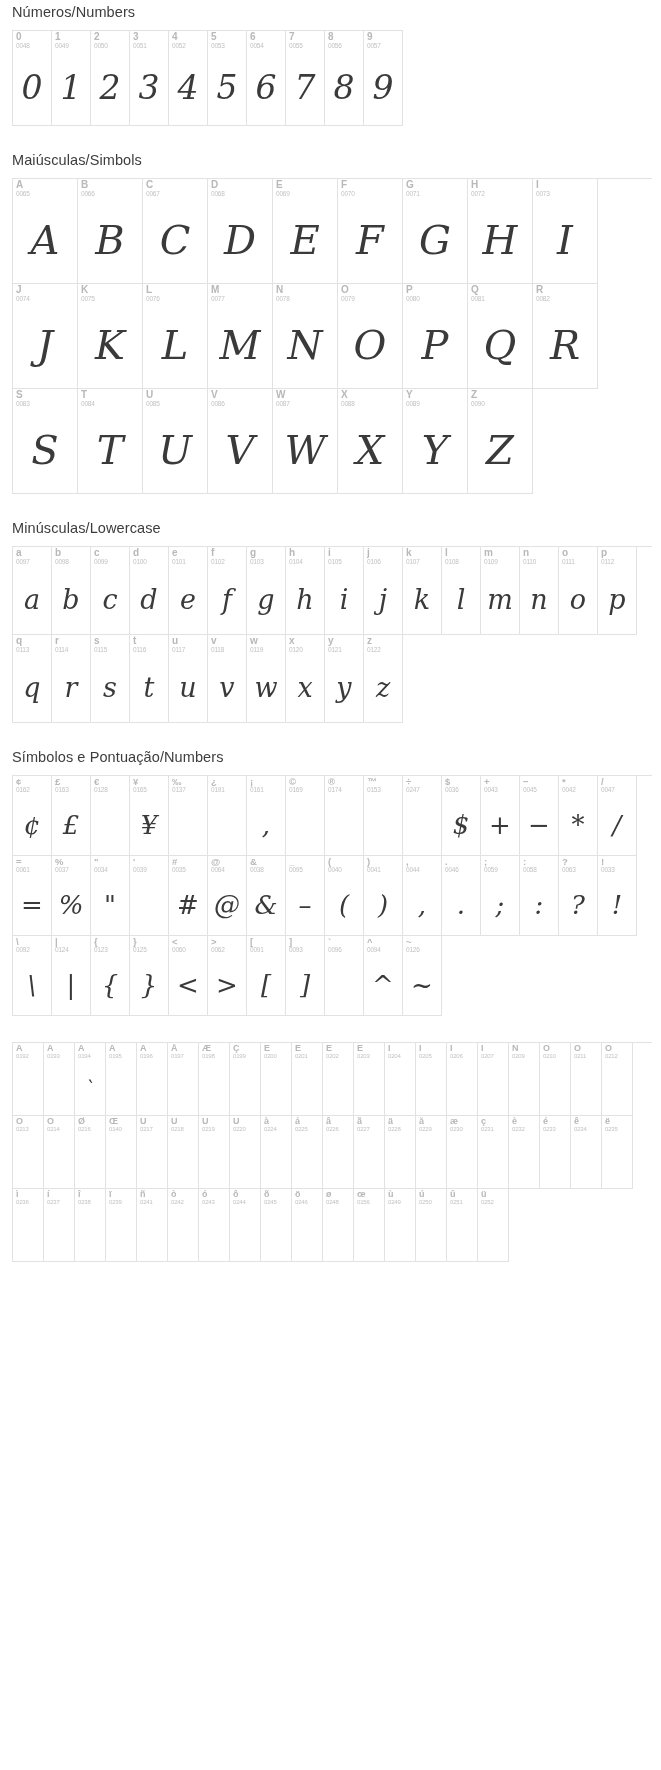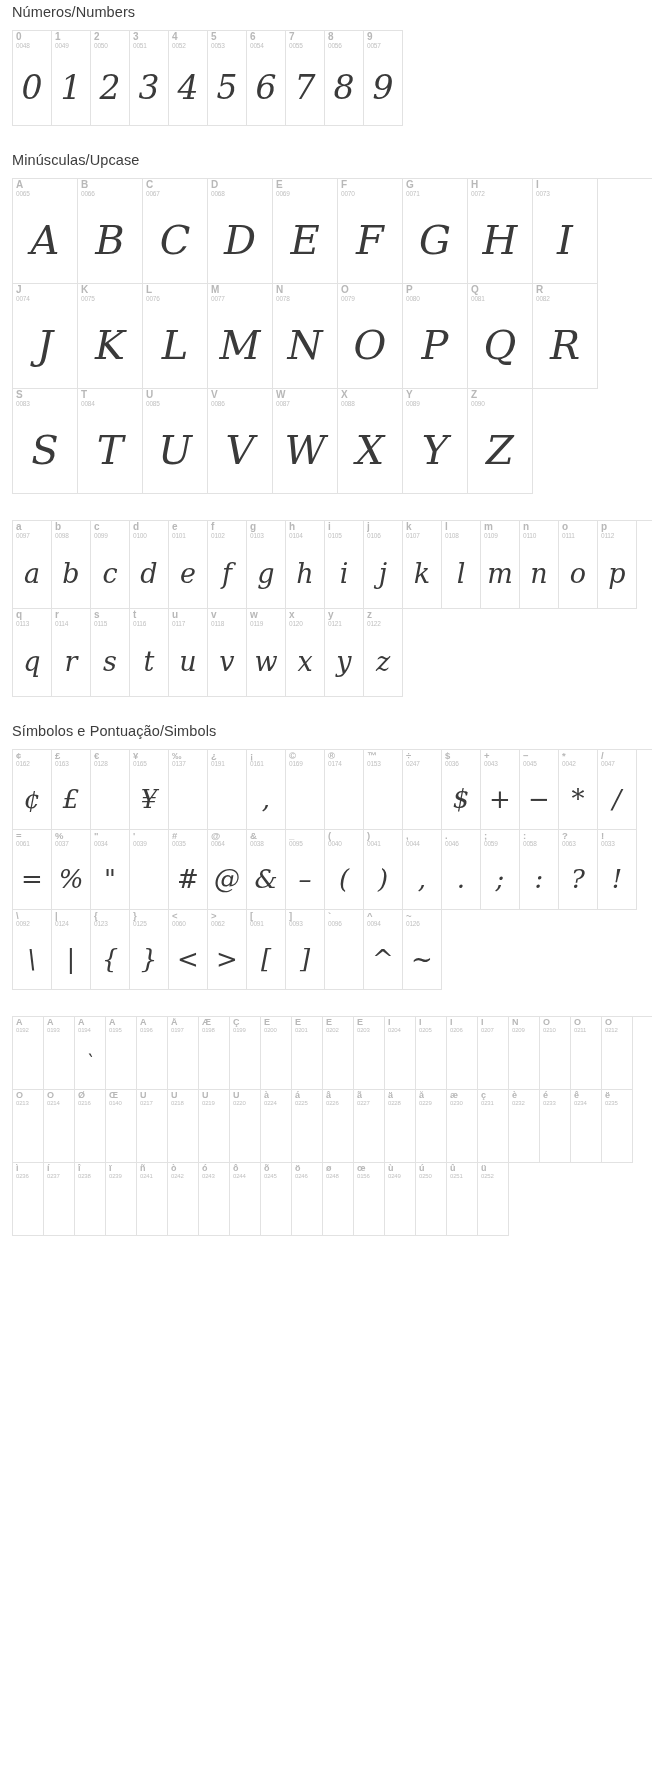--- a/index.html
+++ b/index.html
@@ -186,21 +186,21 @@
           <div class="cell">
             <div class="hdr">
               <span class="ch">9</span>
               <span class="code">0057</span>
             </div>
             <div class="glyph">9</div>
           </div>
         </div>
       </div>
       <div class="section">
-        <div class="section-title">Minúsculas/Upcase</div>
+        <div class="section-title">Maiúsculas/Simbols</div>
         <div class="grid g-up">
           <div class="cell">
             <div class="hdr">
               <span class="ch">A</span>
               <span class="code">0065</span>
             </div>
             <div class="glyph">A</div>
           </div>
           <div class="cell">
             <div class="hdr">
@@ -373,20 +373,21 @@
           <div class="cell">
             <div class="hdr">
               <span class="ch">Z</span>
               <span class="code">0090</span>
             </div>
             <div class="glyph">Z</div>
           </div>
         </div>
       </div>
       <div class="section">
+        <div class="section-title">Minúsculas/Lowercase</div>
         <div class="grid g-low">
           <div class="cell">
             <div class="hdr">
               <span class="ch">a</span>
               <span class="code">0097</span>
             </div>
             <div class="glyph">a</div>
           </div>
           <div class="cell">
             <div class="hdr">
@@ -559,21 +560,21 @@
           <div class="cell">
             <div class="hdr">
               <span class="ch">z</span>
               <span class="code">0122</span>
             </div>
             <div class="glyph">z</div>
           </div>
         </div>
       </div>
       <div class="section">
-        <div class="section-title">Símbolos e Pontuação/Simbols</div>
+        <div class="section-title">Símbolos e Pontuação/Numbers</div>
         <div class="grid g-sym">
           <div class="cell">
             <div class="hdr">
               <span class="ch">¢</span>
               <span class="code">0162</span>
             </div>
             <div class="glyph">¢</div>
           </div>
           <div class="cell">
             <div class="hdr">

